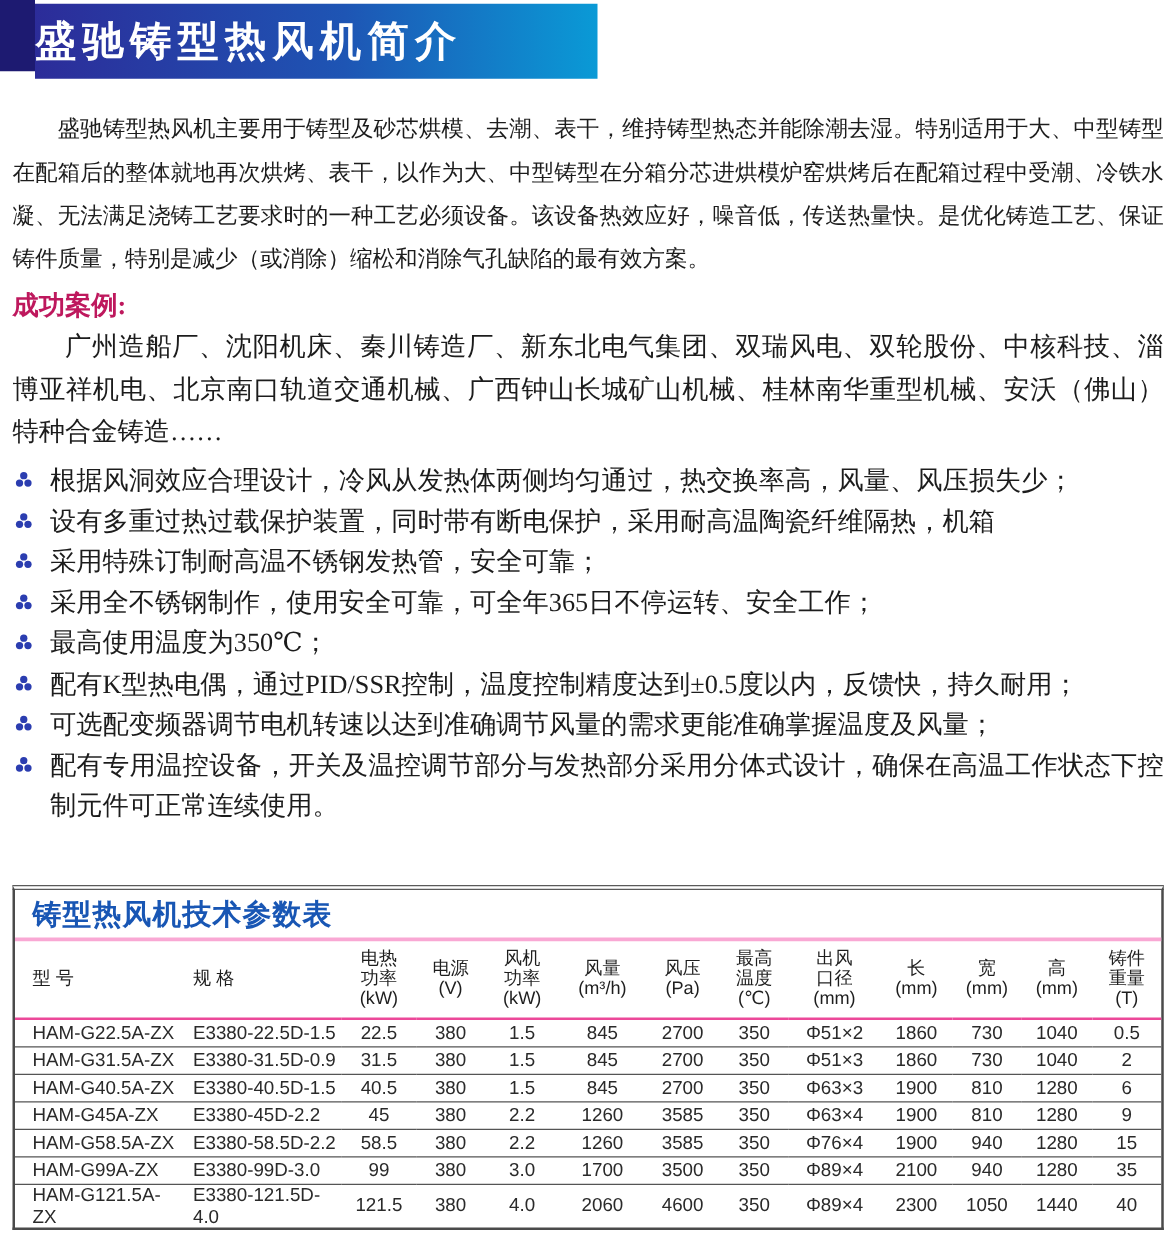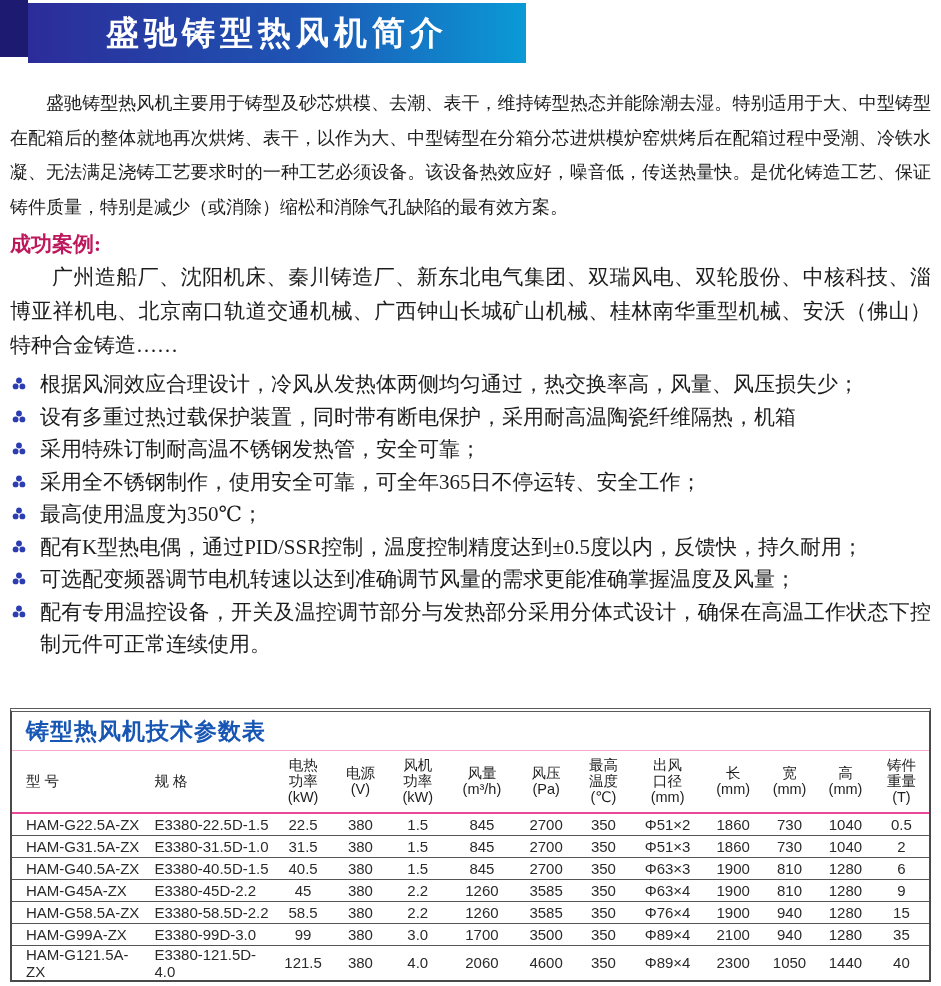--- a/index.html
+++ b/index.html
@@ -13,23 +13,23 @@
   }
   
   .banner-wrap { position: relative; height: 64px; }
   .banner-accent {
     position: absolute; left: 0; top: 0;
     width: 28px; height: 57px;
     background: #1d1a71;
   }
   .banner {
     position: absolute; left: 28px; top: 3px;
-    width: 498px; height: 60px;
+    width: 450px; height: 60px;
     background: linear-gradient(90deg, #2c2c99 0%, #1e55b4 55%, #0a9ad6 100%);
-    display: flex; align-items: center; justify-content: center;
+    display: flex; align-items: center; 
   }
   .banner h1 {
     color: #ffffff; font-size: 33px; font-weight: bold;
     letter-spacing: 5px; white-space: nowrap;
   }
   
   .intro {
     margin: 22px 10px 0 10px;
     font-size: 18px; line-height: 34.5px;
     text-align: justify; text-indent: 2em;
@@ -64,21 +64,21 @@
     position: absolute;
     left: 10px; right: 10px; top: 708px;
     border: 2px solid #4a4a4a;
     border-top: 4px double #5a5a5a;
     background: #ffffff;
   }
   .spec-title {
     font-family: "Liberation Sans", "DejaVu Sans", sans-serif;
     color: #1856b4; font-size: 23px; font-weight: bold;
     padding: 4px 0 3px 14px;
-    border-bottom: 1px solid #f9a8d4;
+    border-bottom: 3px solid #f9a8d4;
     letter-spacing: 1px;
   }
   table.spec {
     width: 100%; border-collapse: collapse; table-layout: fixed;
     font-family: "Liberation Sans", "DejaVu Sans", sans-serif;
   }
   table.spec th {
     font-size: 14.5px; font-weight: normal; color: #1e1e1e;
     text-align: center; vertical-align: middle;
     white-space: pre-line; line-height: 16px;
@@ -231,21 +231,21 @@
           <td>2700</td>
           <td>350</td>
           <td>Φ51×2</td>
           <td>1860</td>
           <td>730</td>
           <td>1040</td>
           <td>0.5</td>
         </tr>
         <tr>
           <td class="left">HAM-G31.5A-ZX</td>
-          <td class="left">E3380-31.5D-1.0</td>
+          <td class="left">E3380-31.5D-0.9</td>
           <td>31.5</td>
           <td>380</td>
           <td>1.5</td>
           <td>845</td>
           <td>2700</td>
           <td>350</td>
           <td>Φ51×3</td>
           <td>1860</td>
           <td>730</td>
           <td>1040</td>

